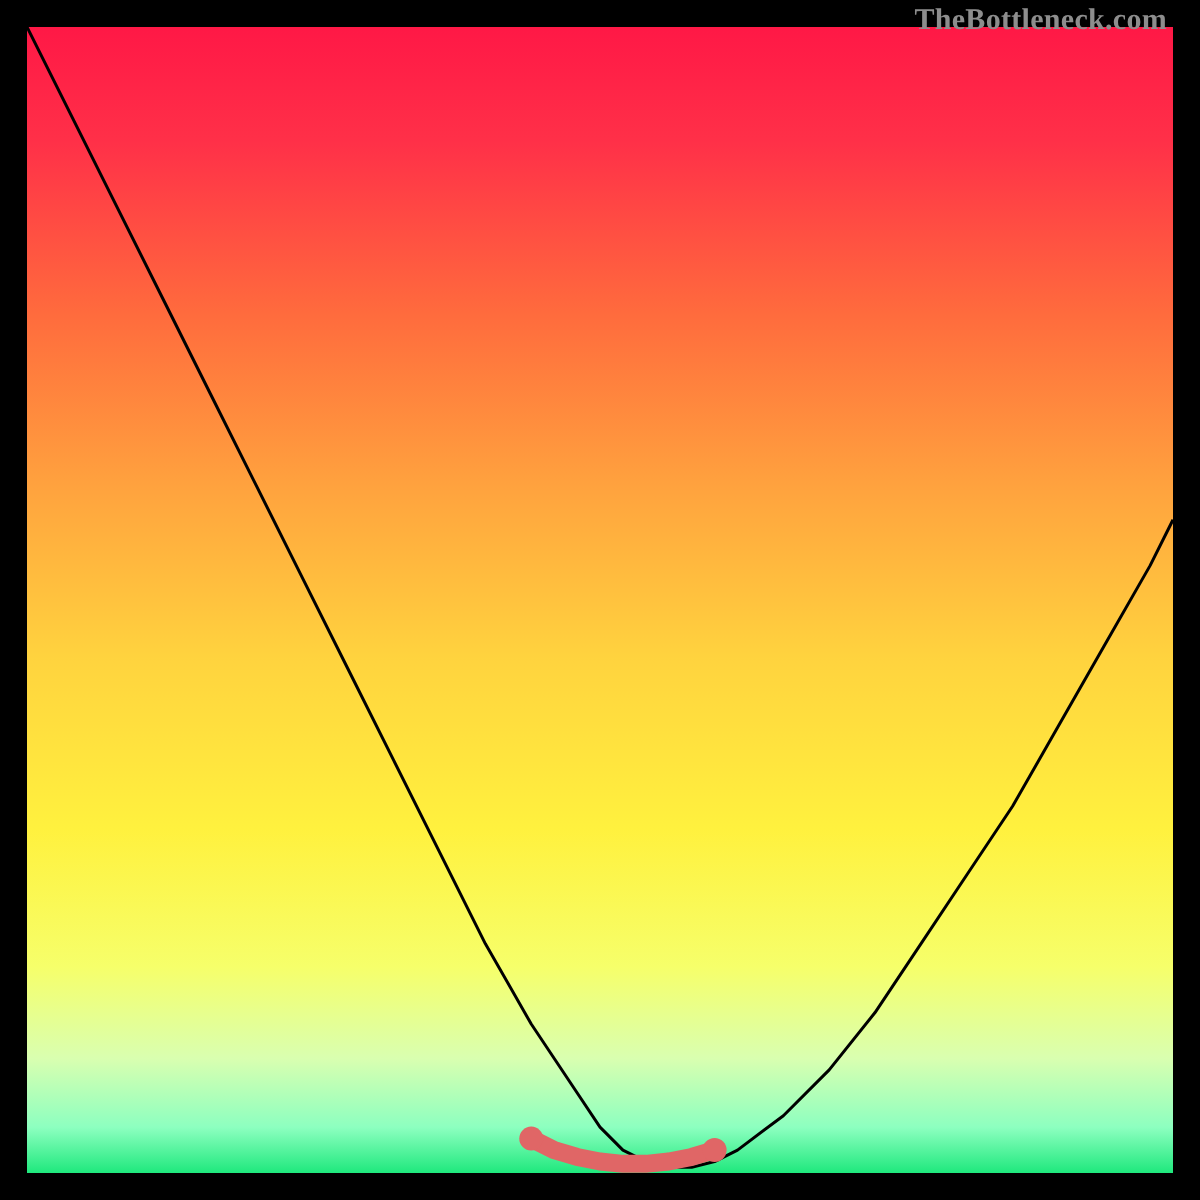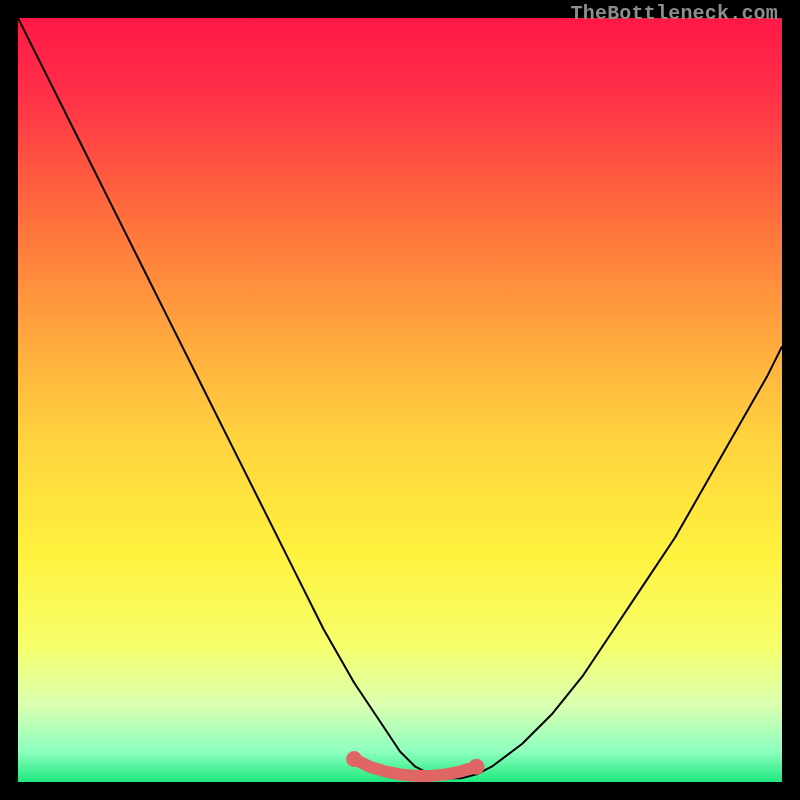--- a/index.html
+++ b/index.html
@@ -23,21 +23,21 @@
     left: 18px;
     top: 18px;
     width: 764px;
     height: 764px;
     overflow: hidden;
   }
   .watermark {
     position: absolute;
     top: 2px;
     right: 22px;
-    font-family: Liberation Mono, monospace;
+    font-family: Liberation Serif, serif;
     font-size: 20px;
     font-weight: 600;
     color: #8d8d8d;
     letter-spacing: 0.2px;
   }
 </style>
 </head>
 <body>
 
 <div class="frame">

